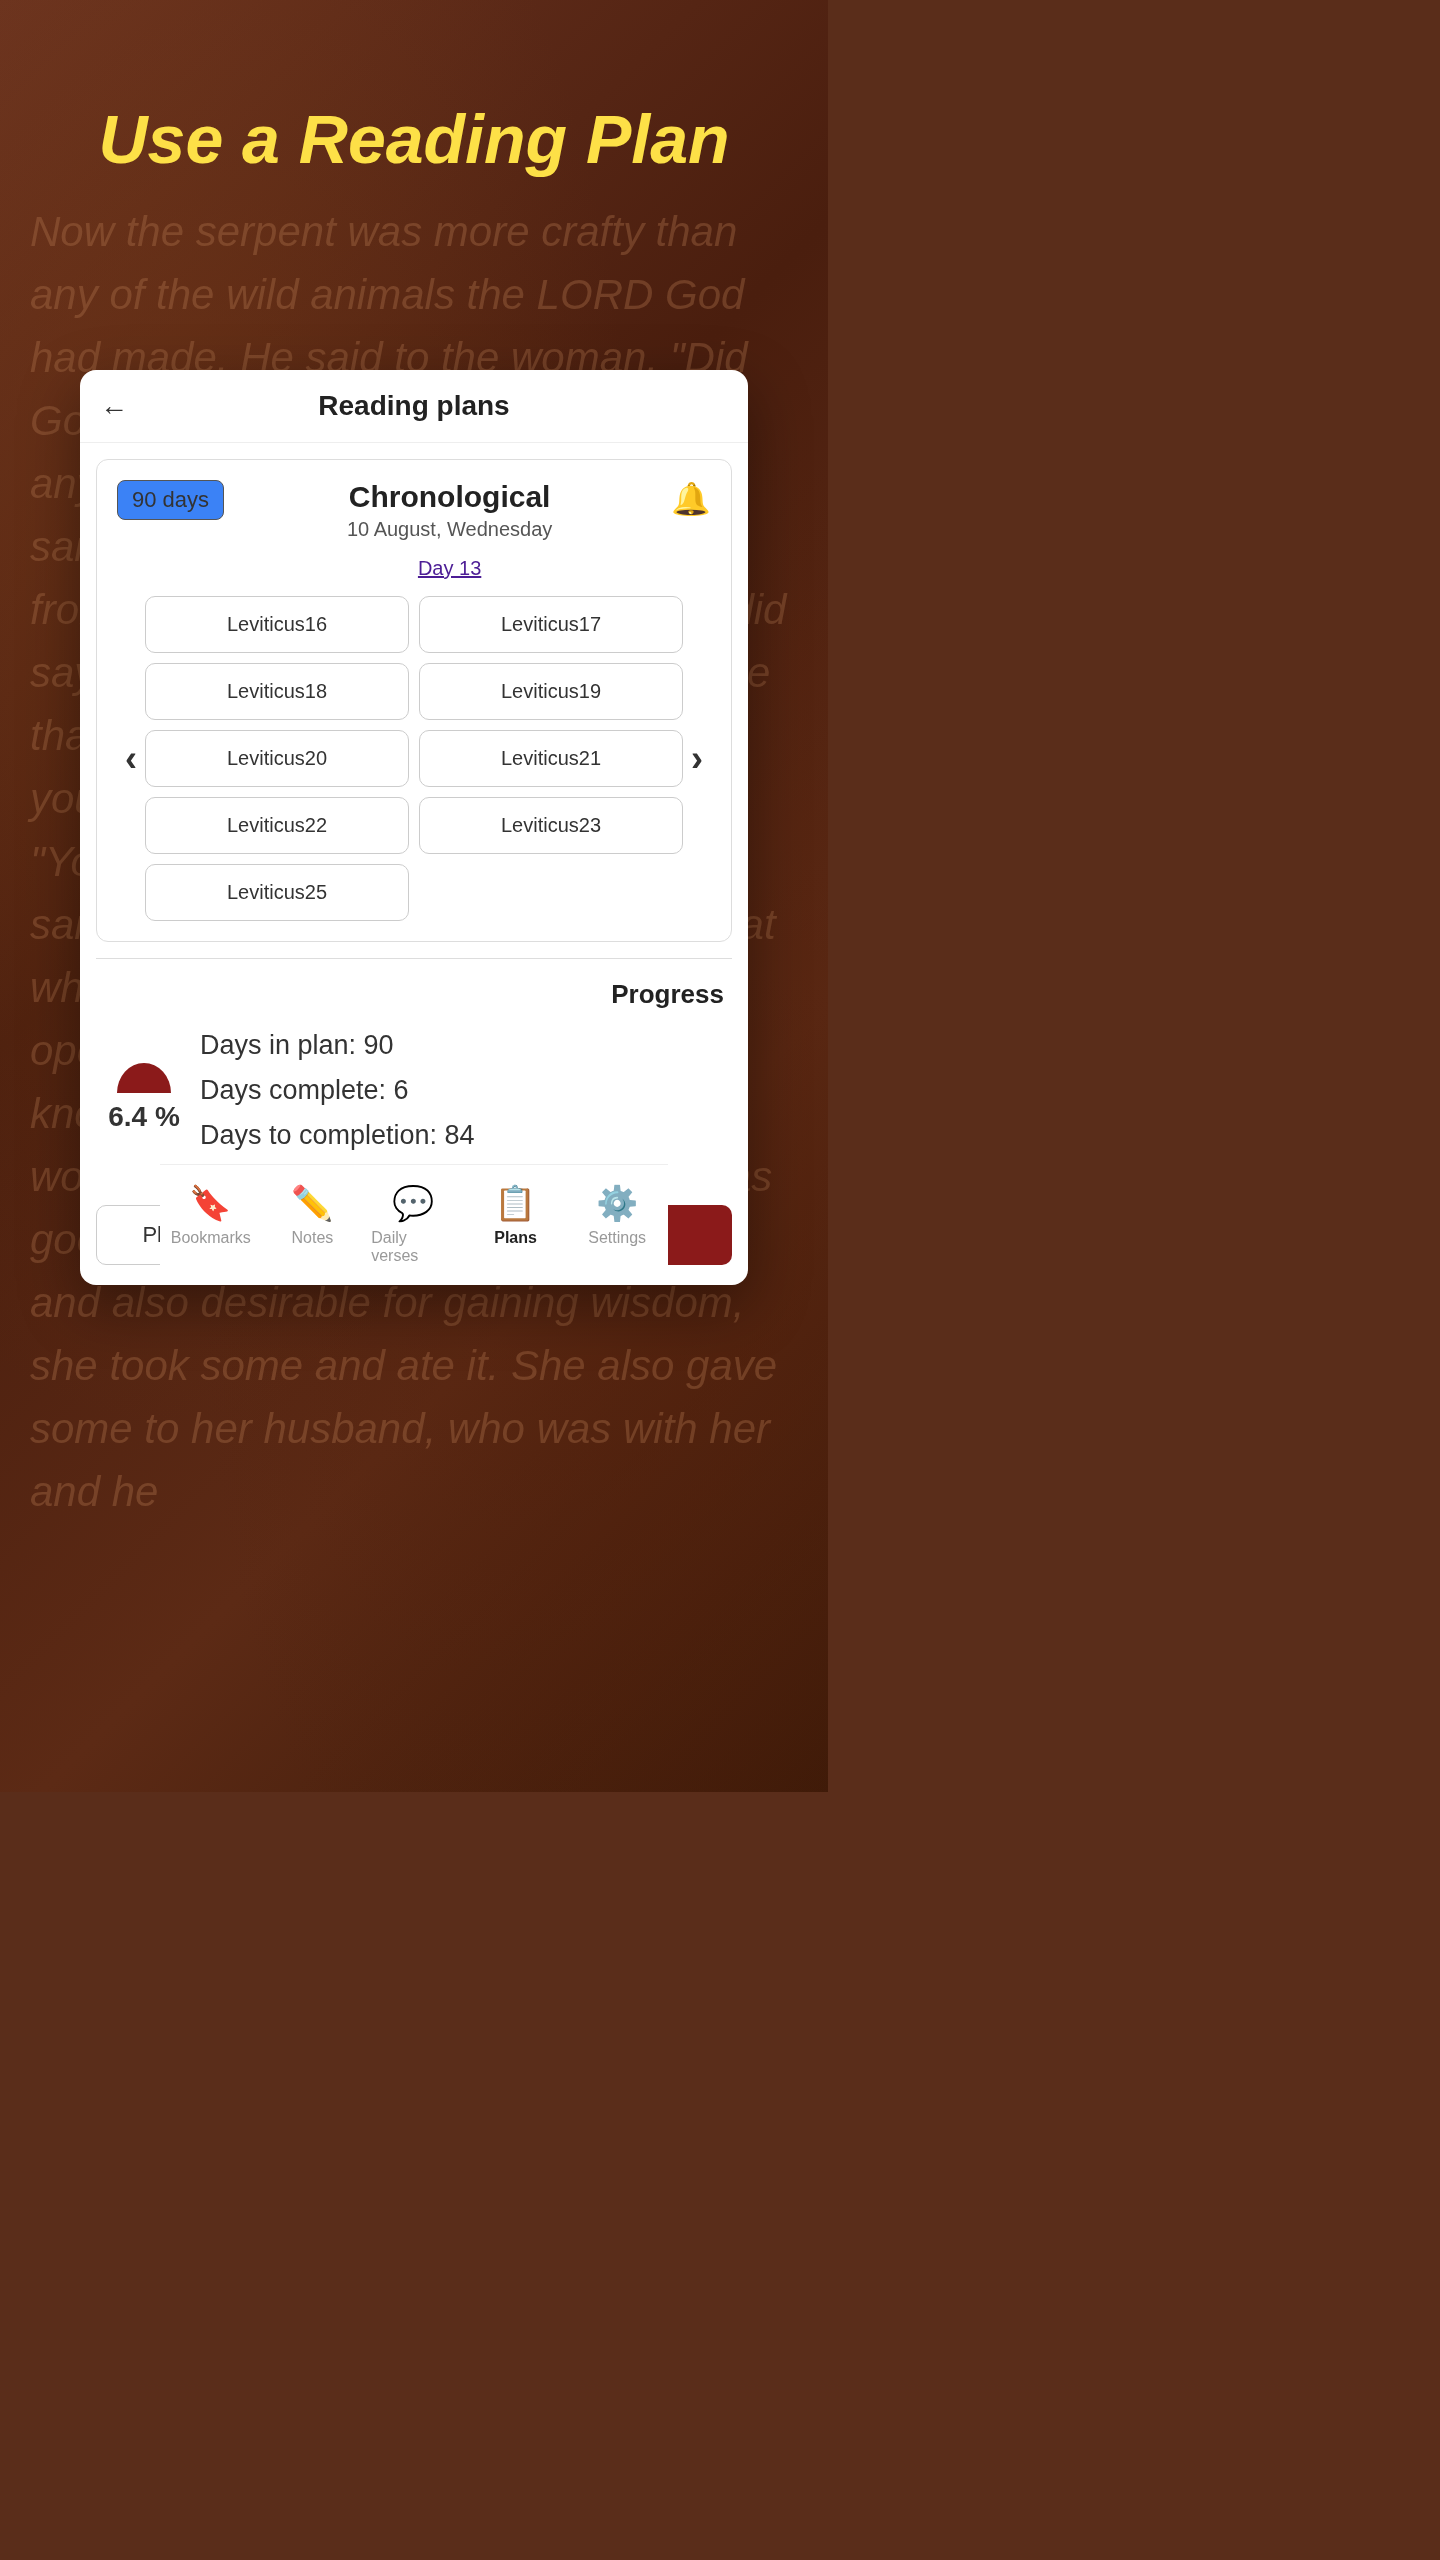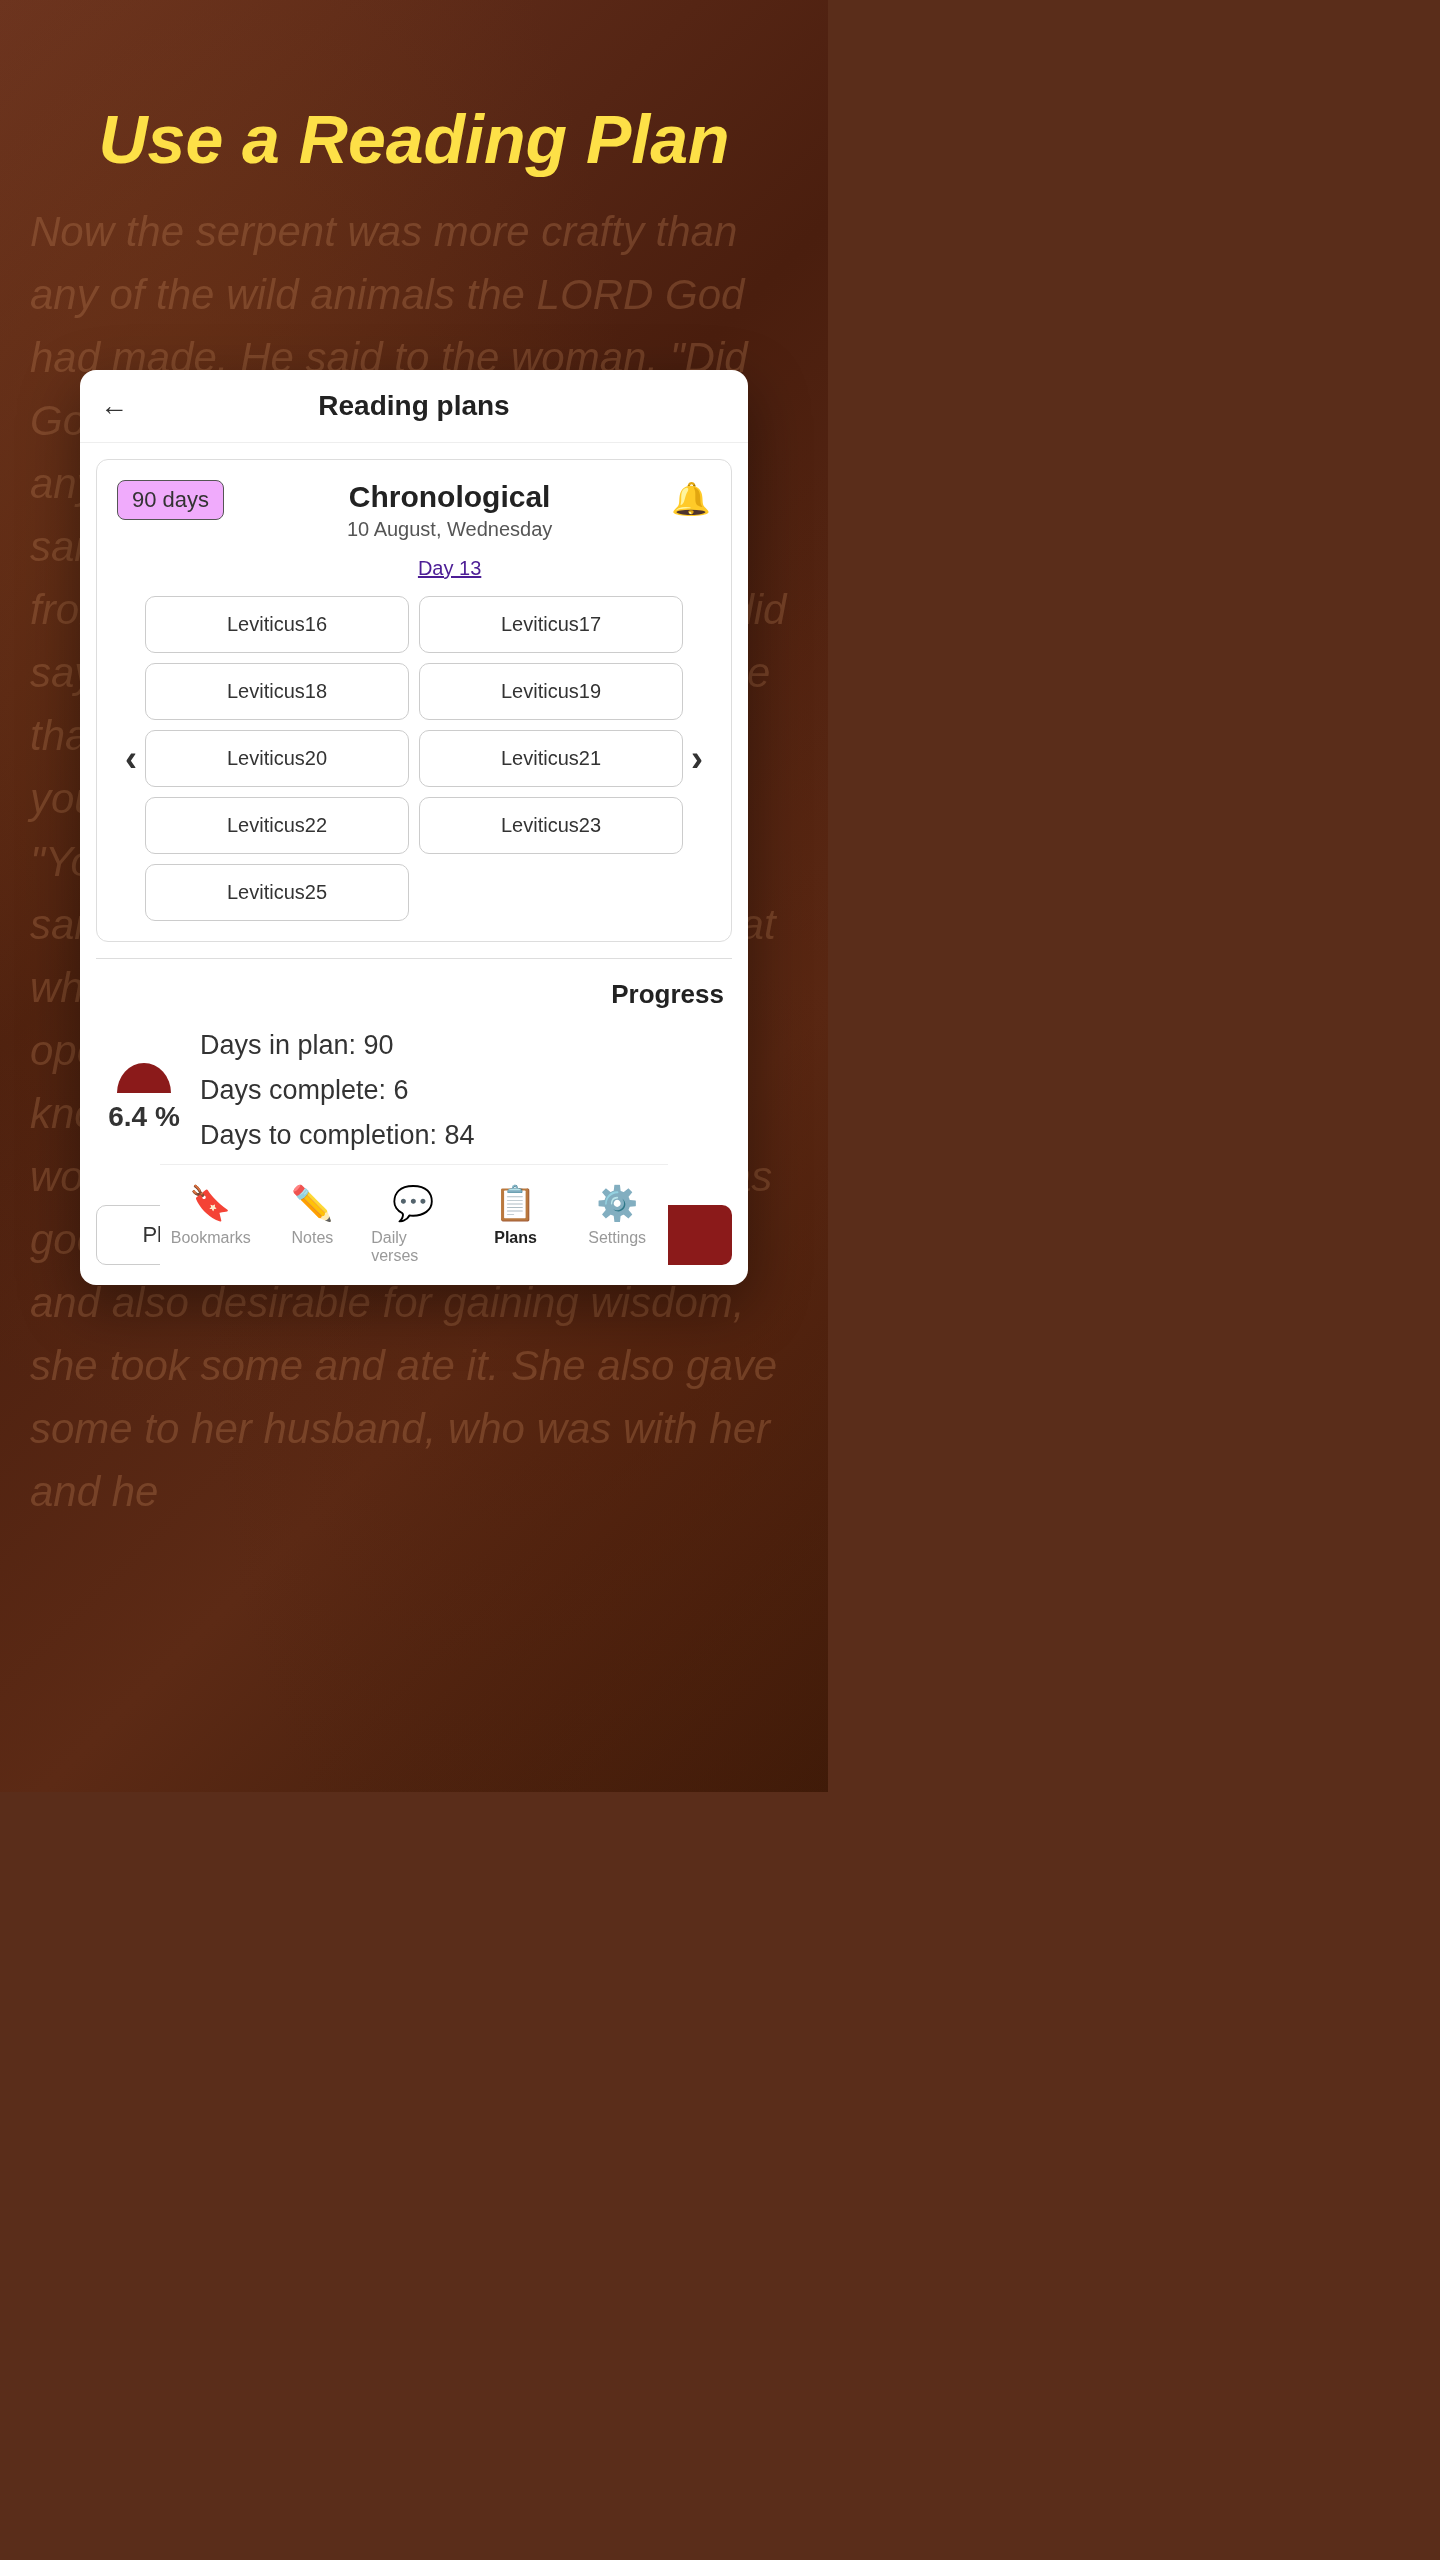--- a/index.html
+++ b/index.html
@@ -94,21 +94,21 @@
       padding: 20px;
     }
 
     .plan-card-header {
       display: flex;
       align-items: flex-start;
       margin-bottom: 8px;
     }
 
     .days-badge {
-      background: #f0abfc;
+      background: #3b82f6;
       border: 1.5px solid #555;
       border-radius: 8px;
       padding: 6px 14px;
       font-size: 22px;
       color: #333;
       font-weight: 500;
       margin-right: 16px;
       white-space: nowrap;
     }
 

